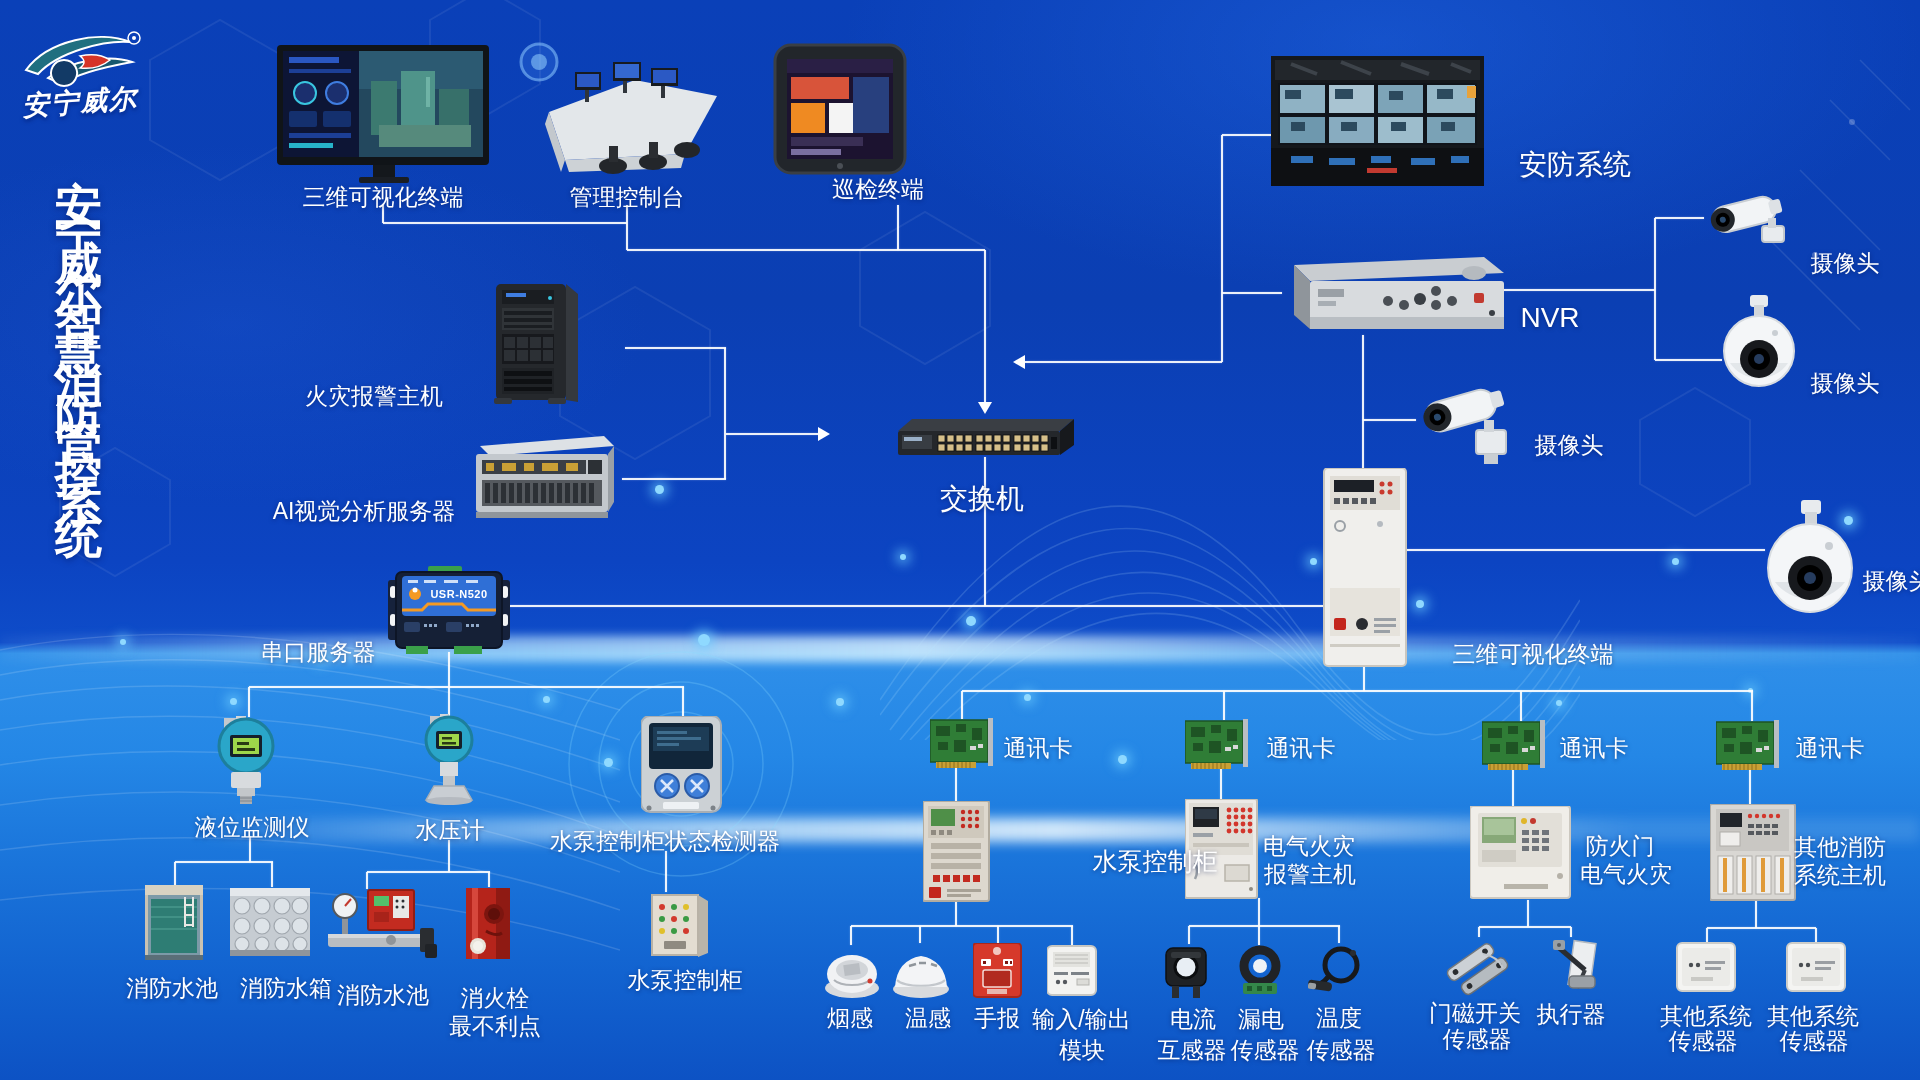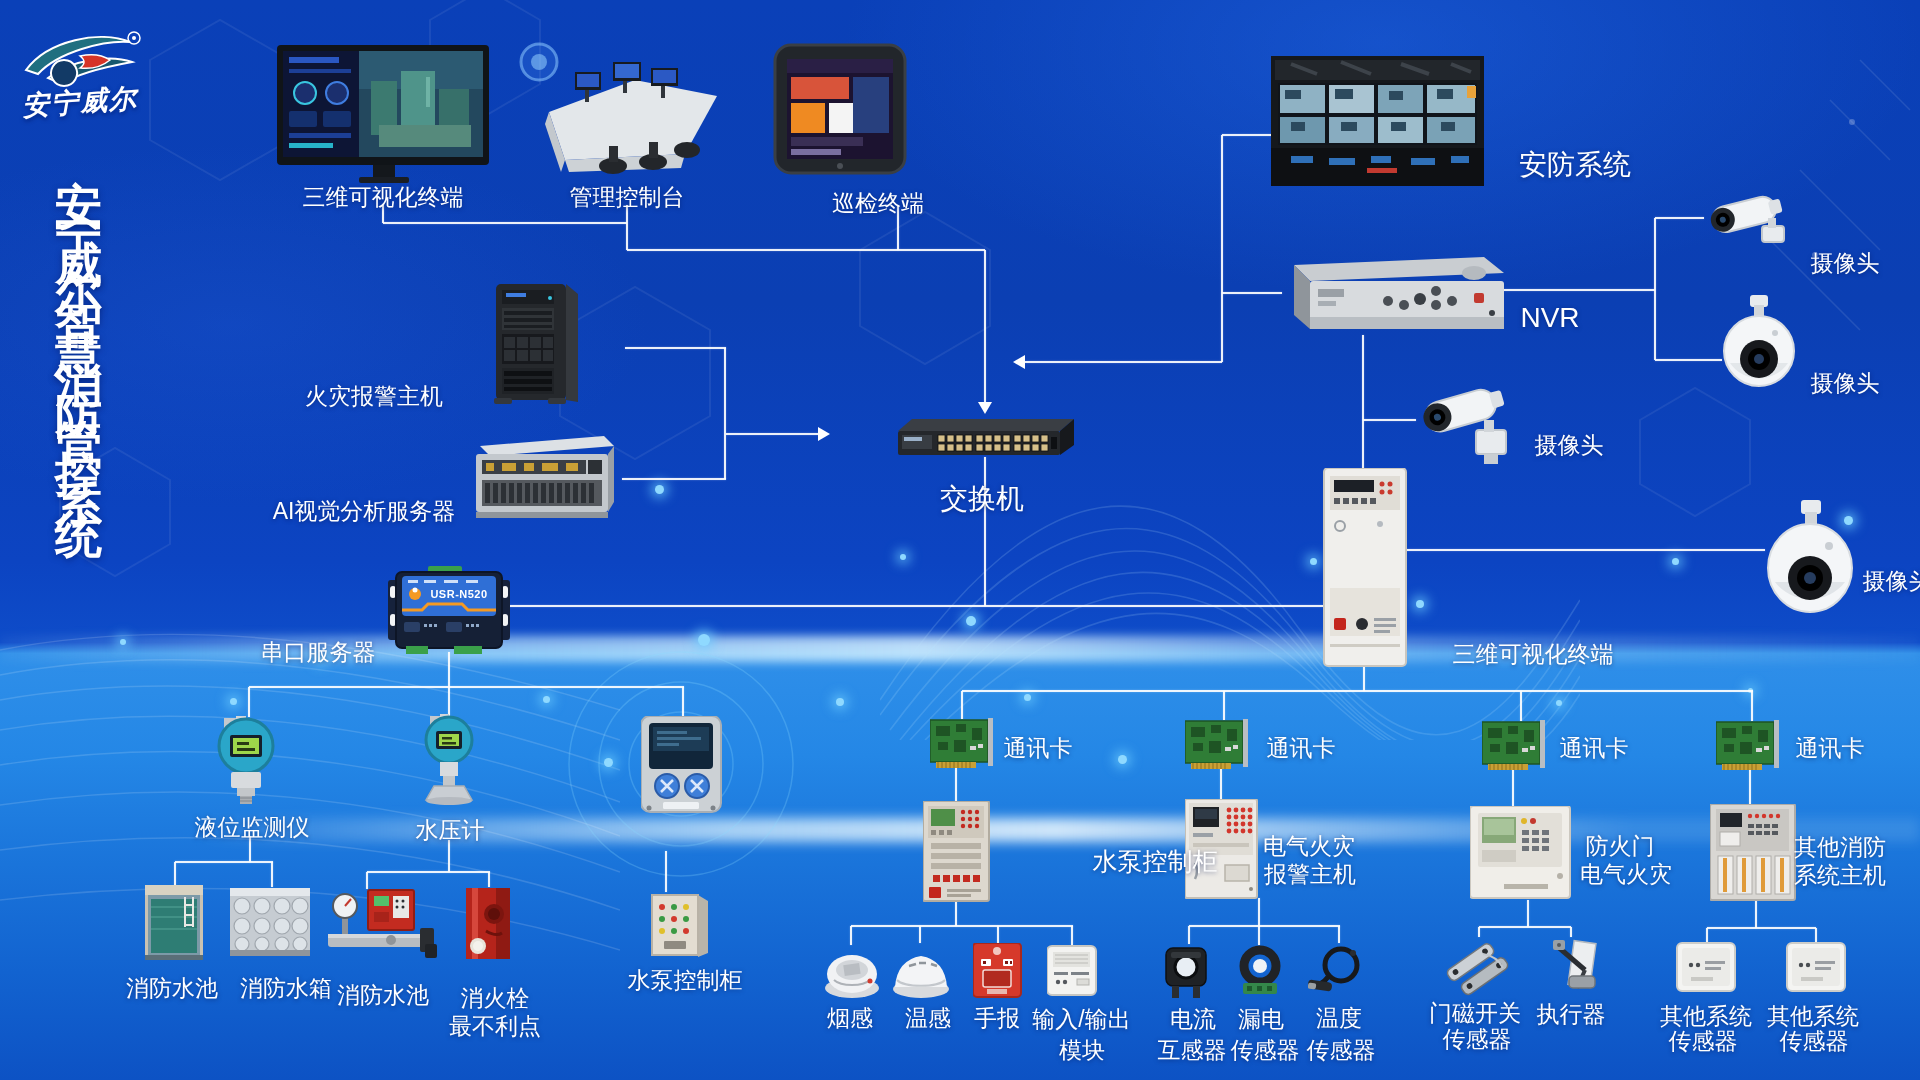--- a/index.html
+++ b/index.html
@@ -965,21 +965,21 @@
     <g fill="#9a9ea2">
         <rect x="30" y="20" width="20" height="3"></rect>
         <rect x="30" y="26" width="16" height="3"></rect>
       </g>
     <rect x="16" y="36" width="22" height="4" fill="#c9c9c5"></rect>
   </svg>
 
   
   <div class="lbl" style="left:283px;top:182px;width:200px">三维可视化终端</div>
   <div class="lbl" style="left:527px;top:182px;width:200px">管理控制台</div>
-  <div class="lbl" style="left:778px;top:188px;width:200px">巡检终端</div>
+  <div class="lbl" style="left:778px;top:174px;width:200px">巡检终端</div>
 
   <div class="lbl f24" style="left:1500px;top:146px;width:150px">安防系统</div>
   <div class="lbl f24" style="left:1510px;top:302px;width:80px">NVR</div>
   <div class="lbl" style="left:1800px;top:248px;width:90px">摄像头</div>
   <div class="lbl" style="left:1800px;top:368px;width:90px">摄像头</div>
   <div class="lbl" style="left:1524px;top:430px;width:90px">摄像头</div>
   <div class="lbl" style="left:1852px;top:566px;width:90px">摄像头</div>
 
   <div class="lbl" style="left:274px;top:381px;width:200px">火灾报警主机</div>
   <div class="lbl" style="left:264px;top:496px;width:200px">AI视觉分析服务器</div>
@@ -987,20 +987,21 @@
   <div class="lbl" style="left:218px;top:637px;width:200px">串口服务器</div>
   <div class="lbl" style="left:1433px;top:639px;width:200px">三维可视化终端</div>
 
   <div class="lbl" style="left:988px;top:733px;width:100px">通讯卡</div>
   <div class="lbl" style="left:1251px;top:733px;width:100px">通讯卡</div>
   <div class="lbl" style="left:1544px;top:733px;width:100px">通讯卡</div>
   <div class="lbl" style="left:1780px;top:733px;width:100px">通讯卡</div>
 
   <div class="lbl" style="left:152px;top:812px;width:200px">液位监测仪</div>
   <div class="lbl" style="left:350px;top:815px;width:200px">水压计</div>
+  <div class="lbl" style="left:515px;top:826px;width:300px">水泵控制柜状态检测器</div>
   <div class="lbl" style="left:585px;top:965px;width:200px">水泵控制柜</div>
   <div class="lbl" style="left:92px;top:973px;width:160px">消防水池</div>
   <div class="lbl" style="left:206px;top:973px;width:160px">消防水箱</div>
   <div class="lbl" style="left:303px;top:980px;width:160px">消防水池</div>
   <div class="lbl" style="left:415px;top:983px;width:160px">消火栓</div>
   <div class="lbl" style="left:415px;top:1011px;width:160px">最不利点</div>
 
   <div class="lbl f25" style="left:1055px;top:845px;width:200px">水泵控制柜</div>
   <div class="lbl" style="left:1259px;top:831px;width:100px">电气火灾</div>
   <div class="lbl" style="left:1260px;top:859px;width:100px">报警主机</div>

